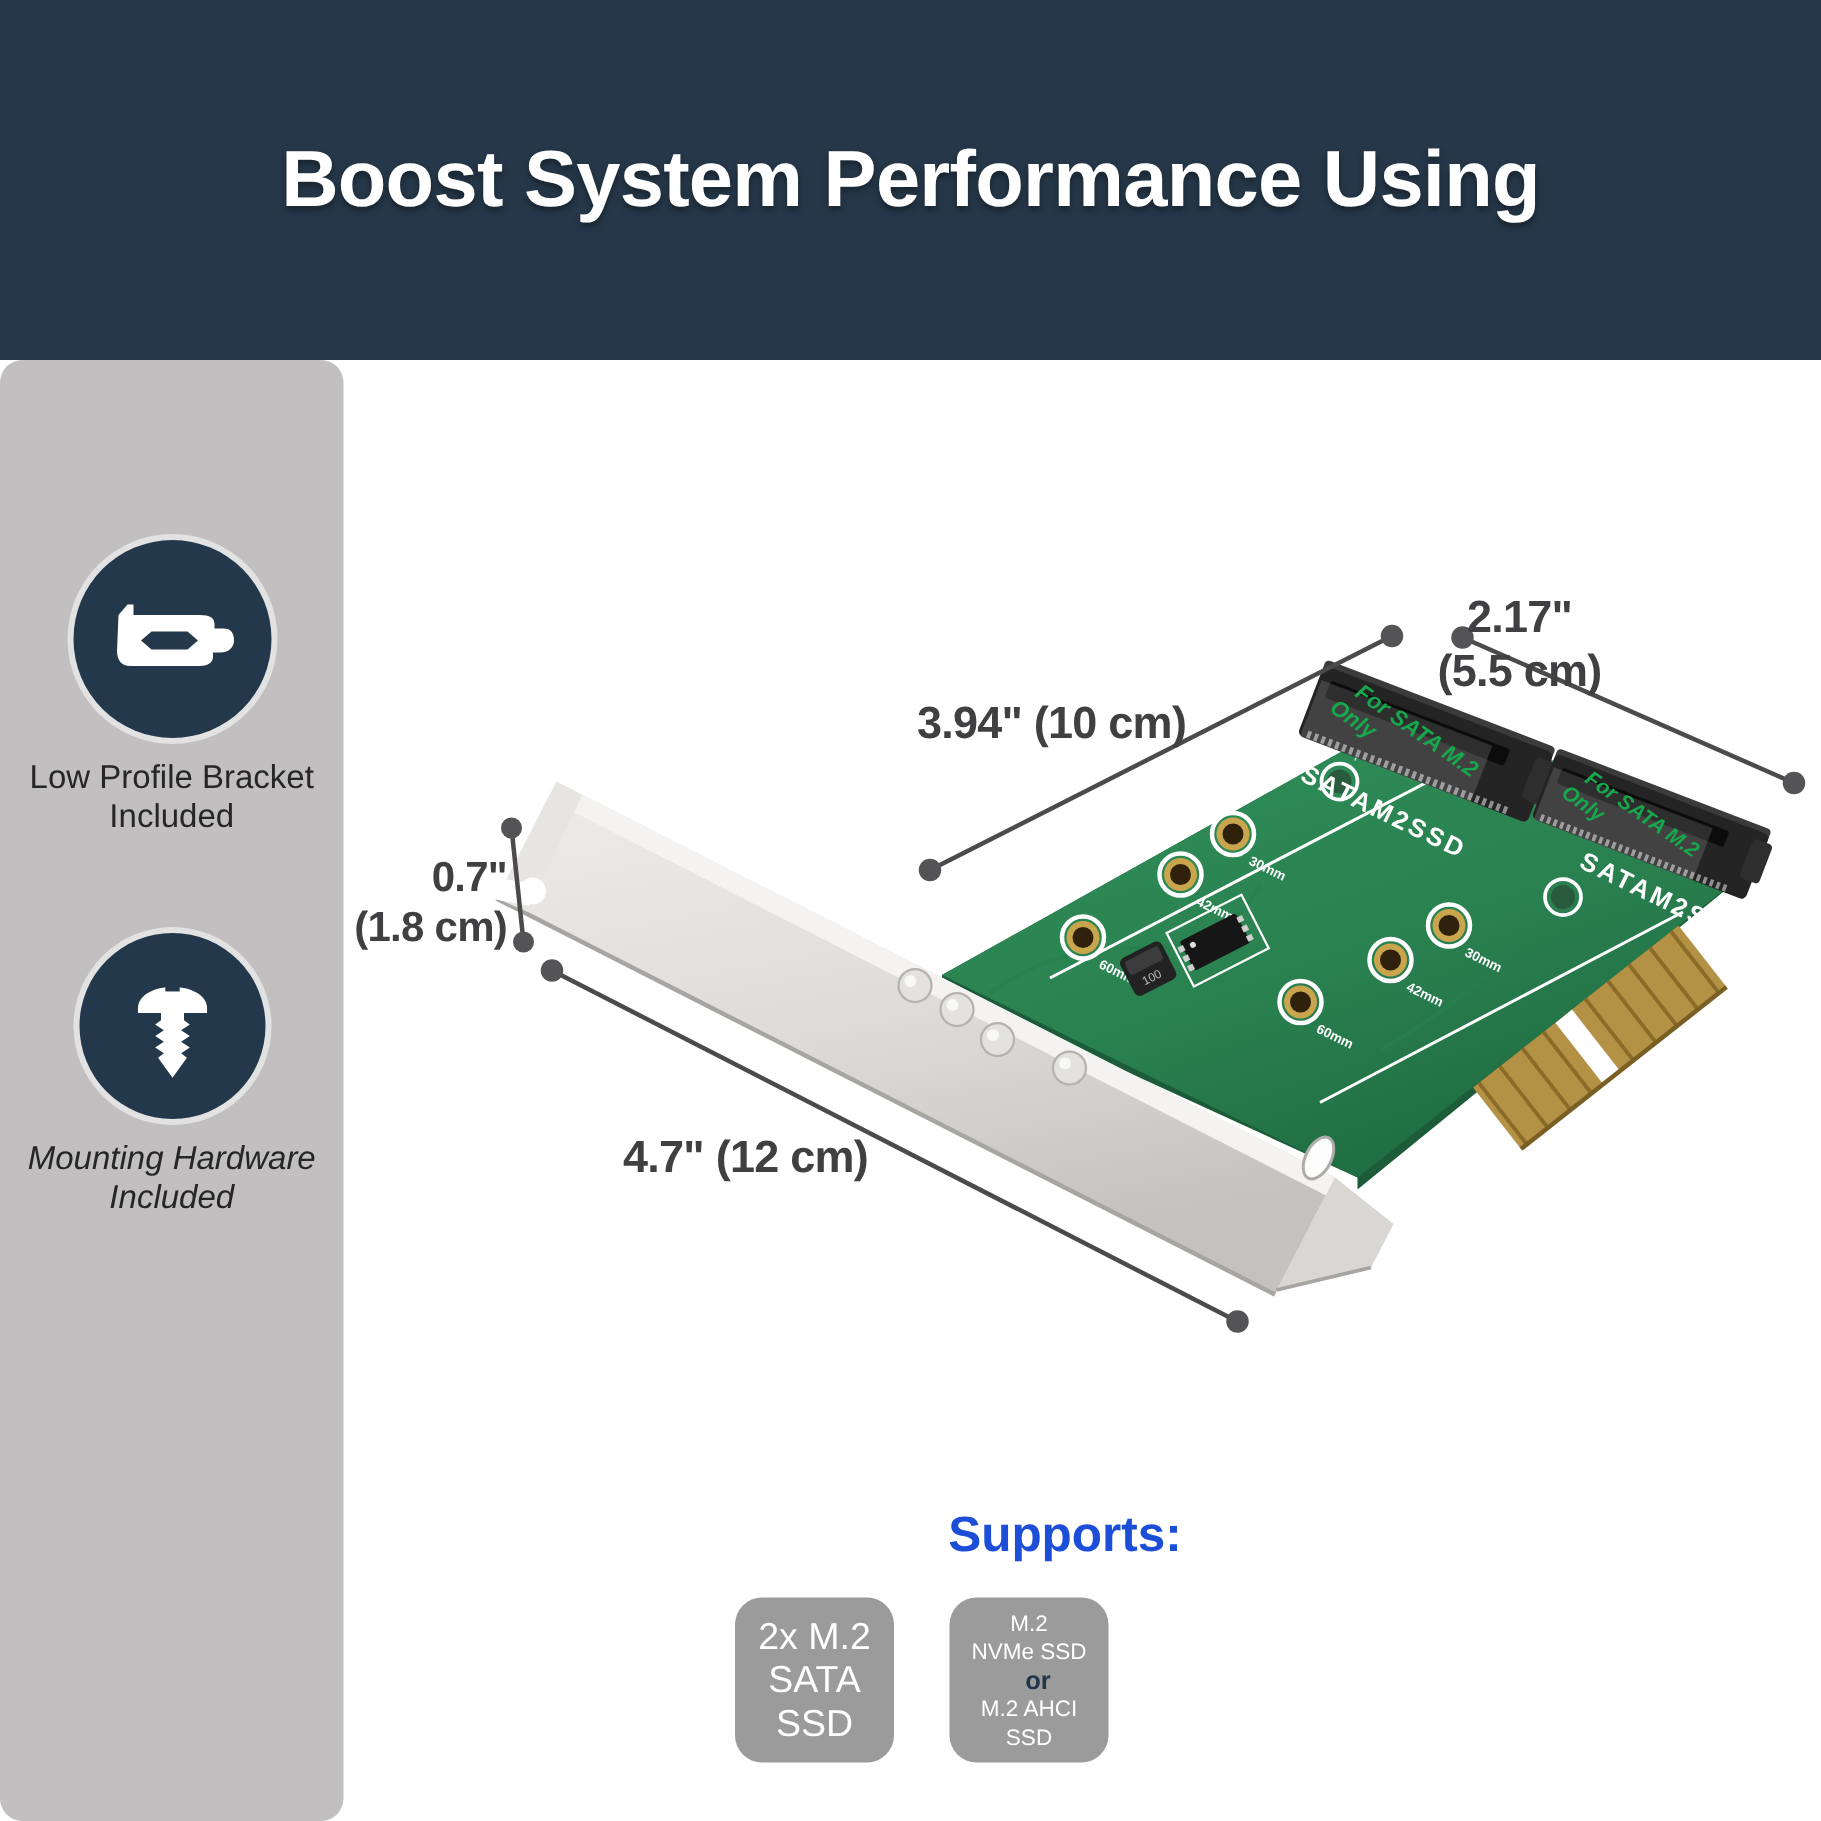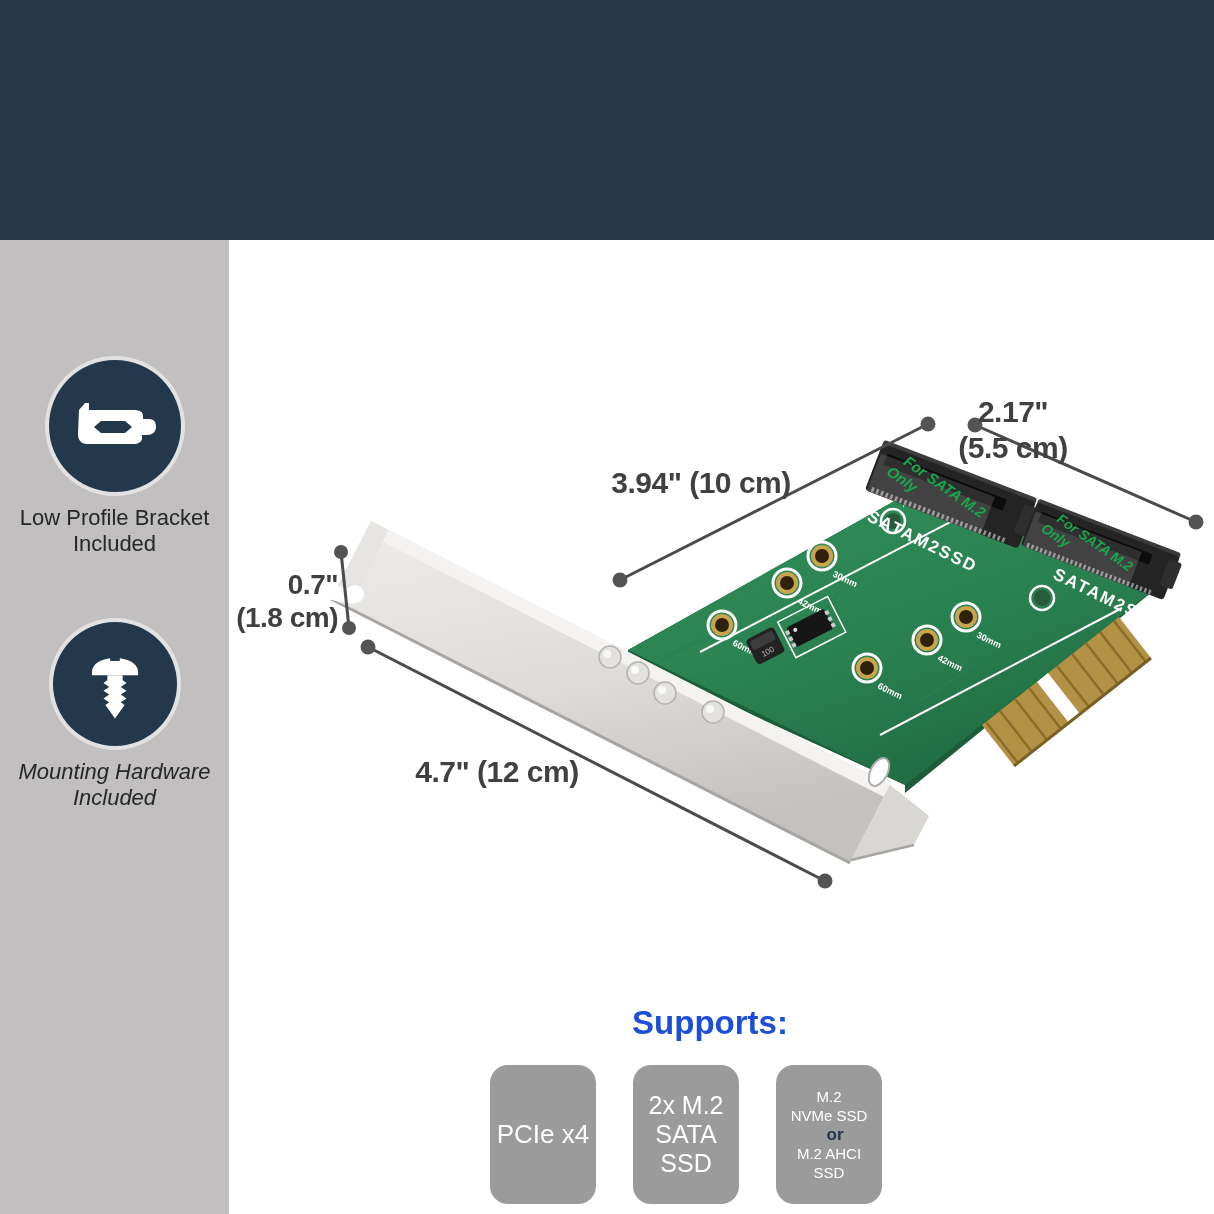--- a/index.html
+++ b/index.html
@@ -14,21 +14,21 @@
     background:#253748;display:flex;flex-direction:column;
     align-items:center;justify-content:center;z-index:2;
   }
   .header .line{
     color:#ffffff;font-size:53px;font-weight:bold;line-height:74px;
     text-shadow:0 3px 4px rgba(0,0,0,0.35);letter-spacing:-0.5px;white-space:nowrap;
   }
   
   .sidebar{
     position:absolute;left:0;top:240px;width:229px;height:974px;
-    background:#c1bfbf;z-index:2;
+    background:#c1bfbf;z-index:2;border-radius:15px;
   }
   .feature{position:absolute;left:0;width:229px;text-align:center;}
   .icon-circle{
     margin:0 auto;border-radius:50%;background:#24384c;
     box-shadow:0 0 0 4px rgba(255,255,255,0.55);
     display:flex;align-items:center;justify-content:center;
   }
   .icon-circle.big{width:132px;height:132px;}
   .icon-circle.med{width:124px;height:124px;}
   .feature .label{
@@ -46,37 +46,38 @@
   #dim-bracket-length{left:497px;top:772px;transform:translate(-50%,-50%);font-size:30px;}
   
   .supports-heading{
     position:absolute;left:710px;top:1023px;transform:translate(-50%,-50%);
     font-size:33px;font-weight:bold;color:#1d4ed8;z-index:3;
   }
   .supports-row{
     position:absolute;left:490px;top:1065px;display:flex;gap:37px;z-index:3;
   }
   .support-box{
-    width:106px;height:139px;border-radius:18px;background:#9b9b9b;
+    width:106px;height:110px;border-radius:18px;background:#9b9b9b;
     color:#ffffff;display:flex;flex-direction:column;
     align-items:center;justify-content:center;text-align:center;
   }
   .support-box .lbl{white-space:pre-line;}
   #box-pcie .lbl{font-size:26px;}
   #box-sata .lbl{font-size:25px;line-height:29px;}
   #box-nvme .lbl{font-size:15px;line-height:19px;}
   #box-nvme .or{font-size:17px;line-height:19px;font-weight:bold;color:#22354a;margin-left:12px;}
   
   #scene{position:absolute;left:0;top:0;z-index:1;}
   .silk{fill:#ffffff;font-weight:bold;}
 </style>
 </head>
 <body>
 
 <div class="header">
+  <div class="line">Boost System Performance Using</div>
 </div>
 
 <div class="sidebar">
 
   <div class="feature" style="top:120px;">
     <div class="icon-circle big">
       <svg width="100" height="100" viewBox="0 0 100 100">
         <path fill="#ffffff" d="M14,34 L20,27 L24,27 L24,34 L68,34 C75,34 78,36 78,40 L78,43 L84,43 C89,43 91,46 91,51 C91,56 87,59 82,59 L77,59 L77,62 C77,66 73,68 68,68 L22,68 C16,68 13,64 13,58 Z"></path>
         <polygon fill="#24384c" points="29,51 36,45 60,45 67,51 60,57 36,57"></polygon>
       </svg>
@@ -267,23 +268,20 @@
 
 <div class="dim" id="dim-board-length">3.94" (10 cm)</div>
 <div class="dim" id="dim-board-width">2.17"
 (5.5 cm)</div>
 <div class="dim" id="dim-bracket-height">0.7"
 (1.8 cm)</div>
 <div class="dim" id="dim-bracket-length">4.7" (12 cm)</div>
 
 <div class="supports-heading">Supports:</div>
 <div class="supports-row">
-  <div class="support-box" id="box-pcie">
-    <span class="lbl">PCIe x4</span>
-  </div>
   <div class="support-box" id="box-sata">
     <span class="lbl">2x M.2
 SATA
 SSD</span>
   </div>
   <div class="support-box" id="box-nvme">
     <span class="lbl">M.2
 NVMe SSD</span>
     <span class="or">or</span>
     <span class="lbl">M.2 AHCI

